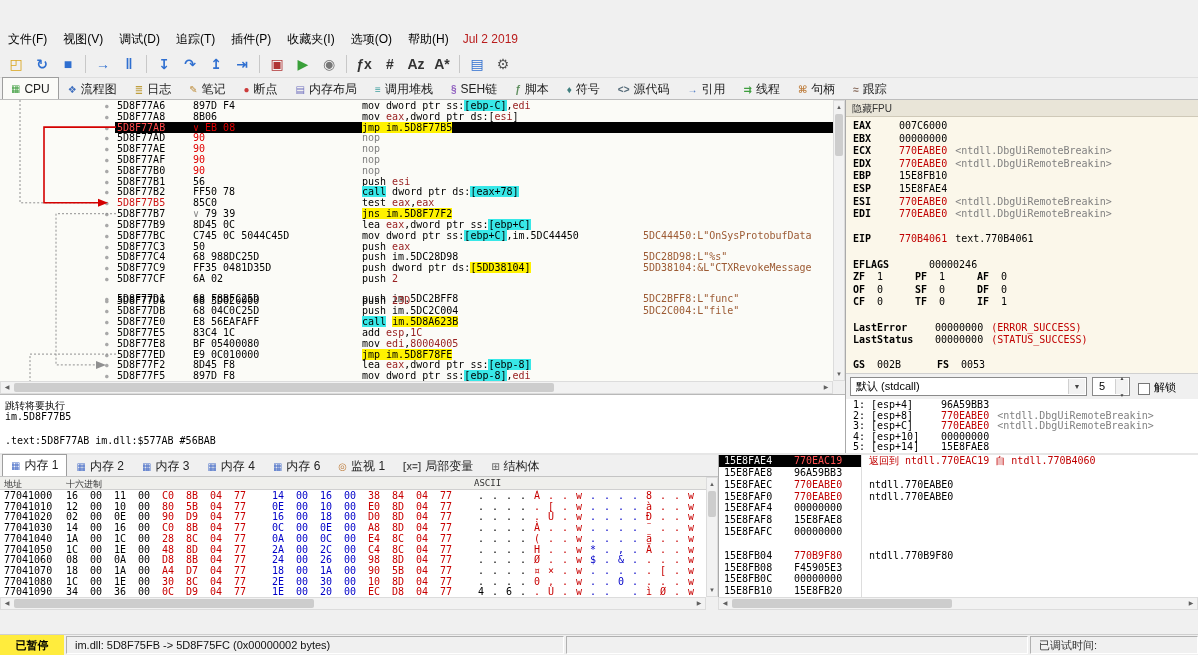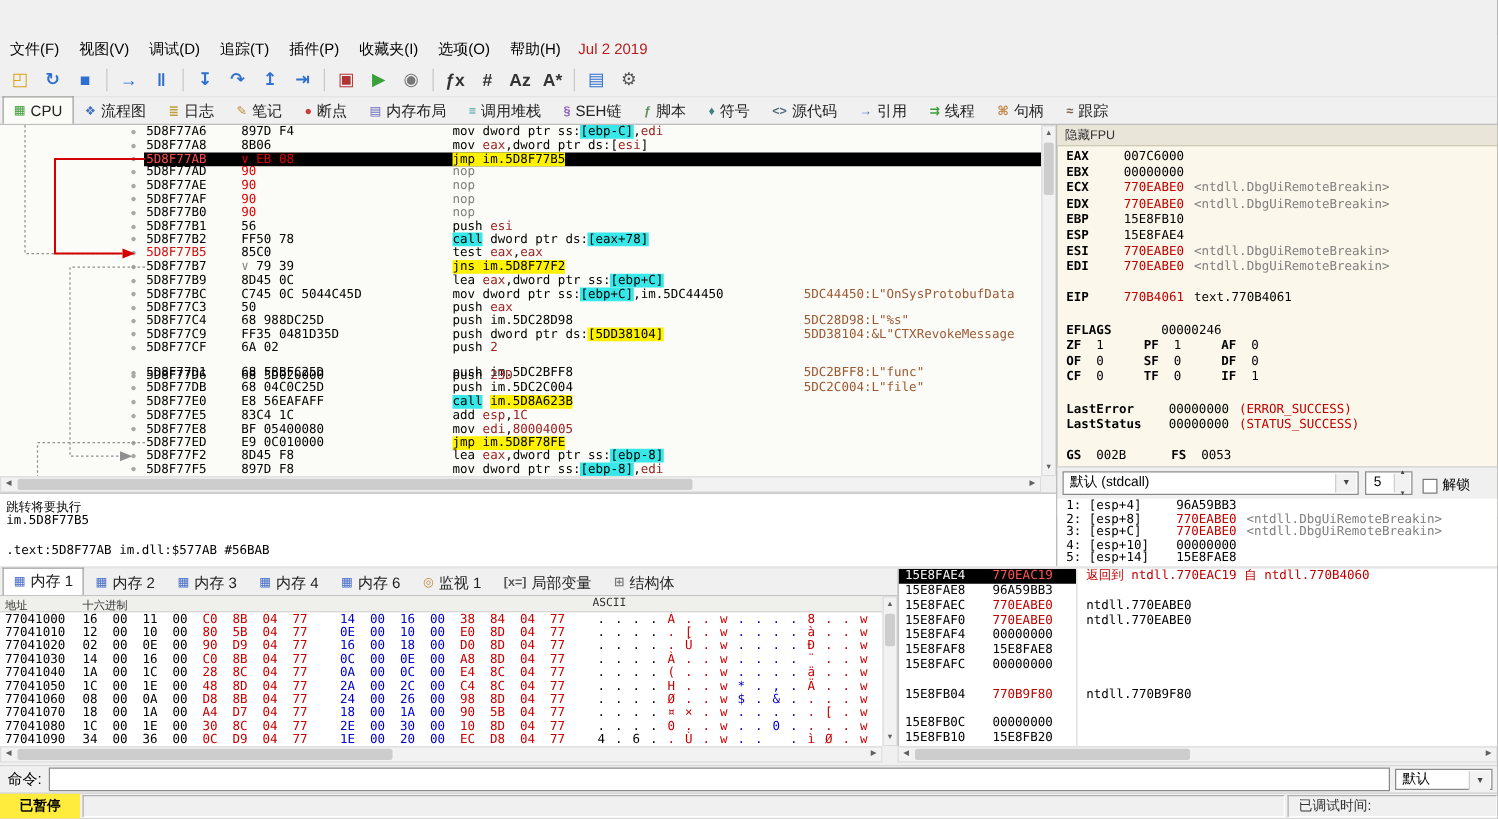--- a/index.html
+++ b/index.html
@@ -766,37 +766,31 @@
   <div id="stack">
     <div id="stackdiv"></div>
   <div class="srow ssel" style="top:0.0px"><span class="saddr">15E8FAE4</span><span class="sval vr">770EAC19</span><span class="scmt vr">返回到 ntdll.770EAC19 自 ntdll.770B4060</span></div>
       <div class="srow" style="top:11.8px"><span class="saddr">15E8FAE8</span><span class="sval vk">96A59BB3</span></div>
       <div class="srow" style="top:23.7px"><span class="saddr">15E8FAEC</span><span class="sval vr">770EABE0</span><span class="scmt vk">ntdll.770EABE0</span></div>
       <div class="srow" style="top:35.5px"><span class="saddr">15E8FAF0</span><span class="sval vr">770EABE0</span><span class="scmt vk">ntdll.770EABE0</span></div>
       <div class="srow" style="top:47.3px"><span class="saddr">15E8FAF4</span><span class="sval vk">00000000</span></div>
       <div class="srow" style="top:59.1px"><span class="saddr">15E8FAF8</span><span class="sval vk">15E8FAE8</span></div>
       <div class="srow" style="top:71.0px"><span class="saddr">15E8FAFC</span><span class="sval vk">00000000</span></div>
       <div class="srow" style="top:94.6px"><span class="saddr">15E8FB04</span><span class="sval vr">770B9F80</span><span class="scmt vk">ntdll.770B9F80</span></div>
+      <div class="srow" style="top:106.5px"><span class="saddr">15E8FB08</span><span class="sval vk">F45905E3</span></div>
       <div class="srow" style="top:118.3px"><span class="saddr">15E8FB0C</span><span class="sval vk">00000000</span></div>
       <div class="srow" style="top:130.1px"><span class="saddr">15E8FB10</span><span class="sval vk">15E8FB20</span></div>
     </div>
   <div class="sb" style="left:718px;top:597px;width:480px;height:13px">
     <div class="sbarr" style="left:1px;top:0;width:10px;height:11px;line-height:11px">◀</div>
     <div class="sbthh" style="left:13px;width:220px"></div>
     <div class="sbarr" style="right:1px;top:0;width:10px;height:11px;line-height:11px">▶</div>
   </div>
 
-  <div id="cmdbar">
-    <span id="cmdlabel">命令:</span>
-    <input id="cmdinput" type="text" value="" style="">
-    <div id="cmdmode">
-      <span>默认</span>
-      <span class="carr">▼</span>
-    </div>
-  </div>
 
   <div id="statusbar">
     <div id="statebadge">已暂停</div>
+    <div class="sseg" id="statusmsg">im.dll: 5D8F75FB -&gt; 5D8F75FC (0x00000002 bytes)</div>
     <div class="sseg" id="statusfill"></div>
     <div class="sseg" id="statustime">已调试时间:</div>
   </div>
 
 </div>
 
 </body></html>

